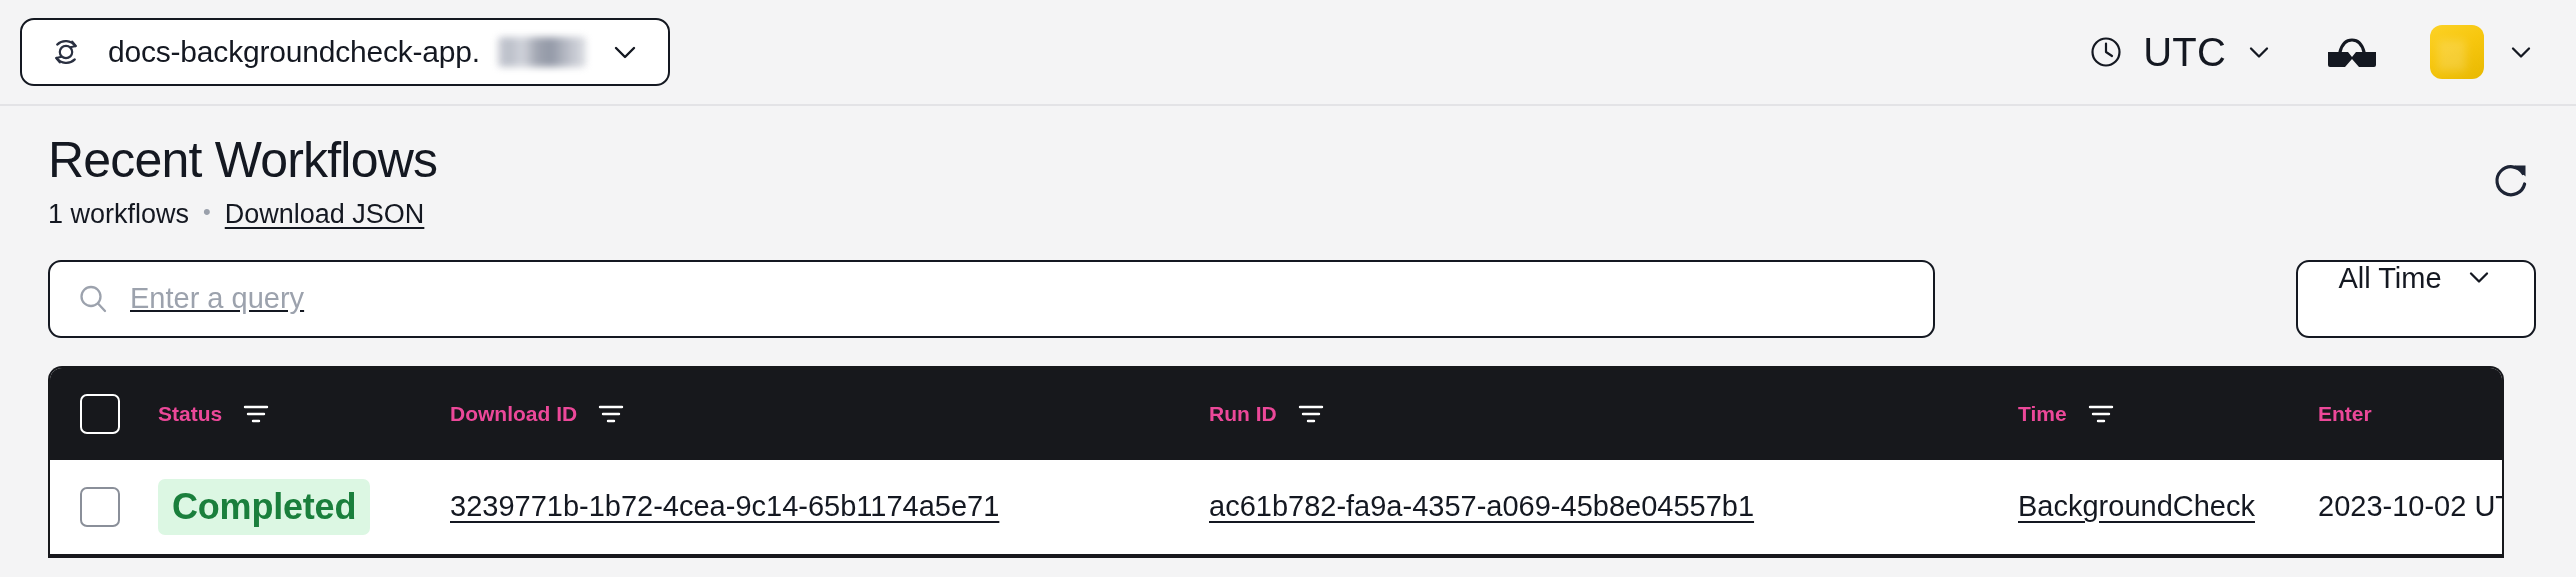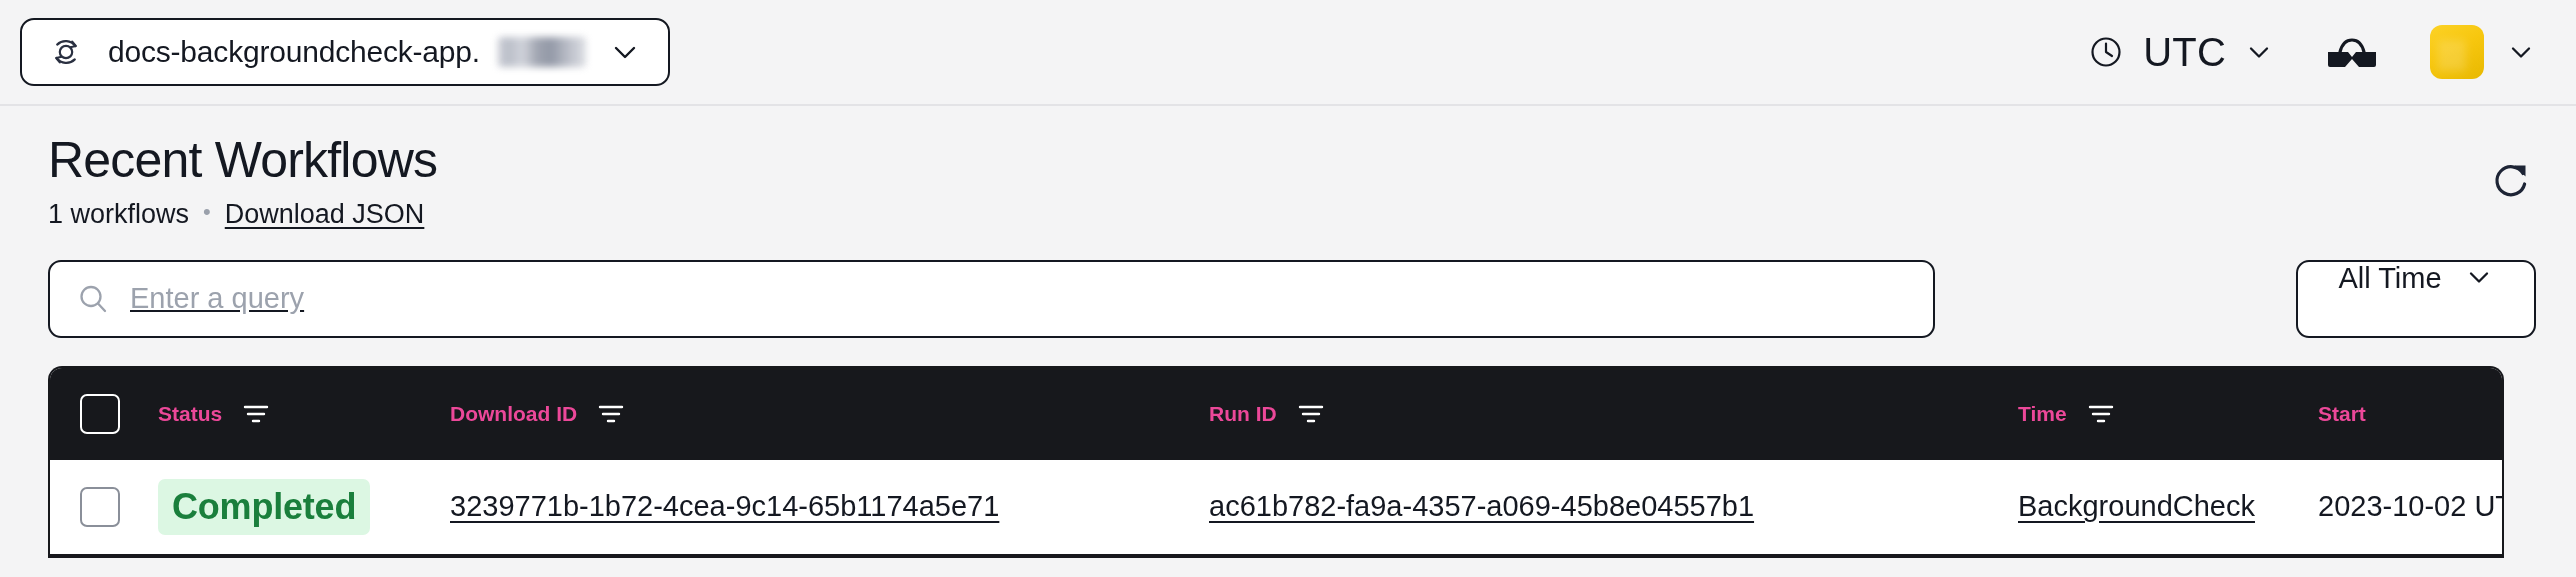--- a/index.html
+++ b/index.html
@@ -457,21 +457,21 @@
               <span>Time</span>
               <span class="filter-icon">
                 <svg viewBox="0 0 32 32" fill="none" xmlns="http://www.w3.org/2000/svg">
                   <path d="M5 9h22M8 16h16M13 23h6" stroke="#ffffff" stroke-width="2.4" stroke-linecap="round"></path>
                 </svg>
               </span>
             </div>
           </th>
           <th class="col-start">
             <div class="th-inner">
-              <span>Start</span>
+              <span>Enter</span>
             </div>
           </th>
         </tr>
       </thead>
       <tbody>
         <tr>
           <td class="chk-cell">
             <span class="chk chk-dark"></span>
           </td>
           <td>

